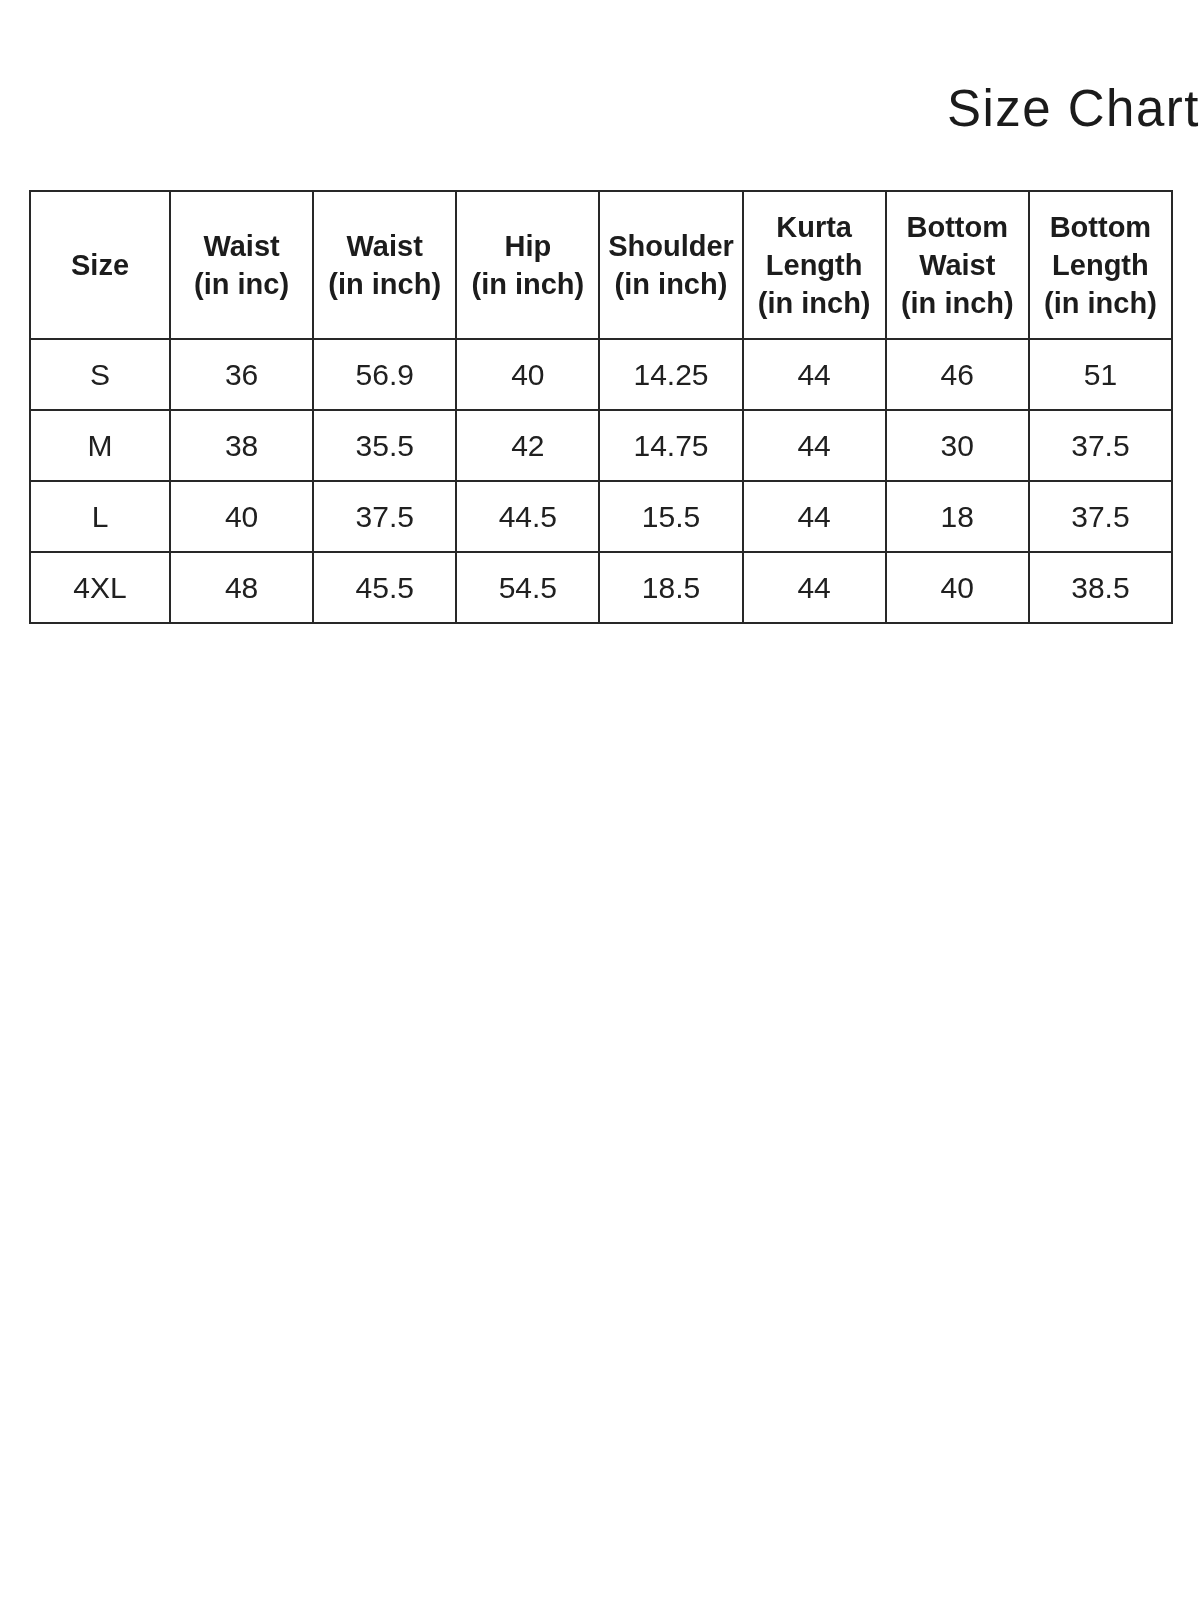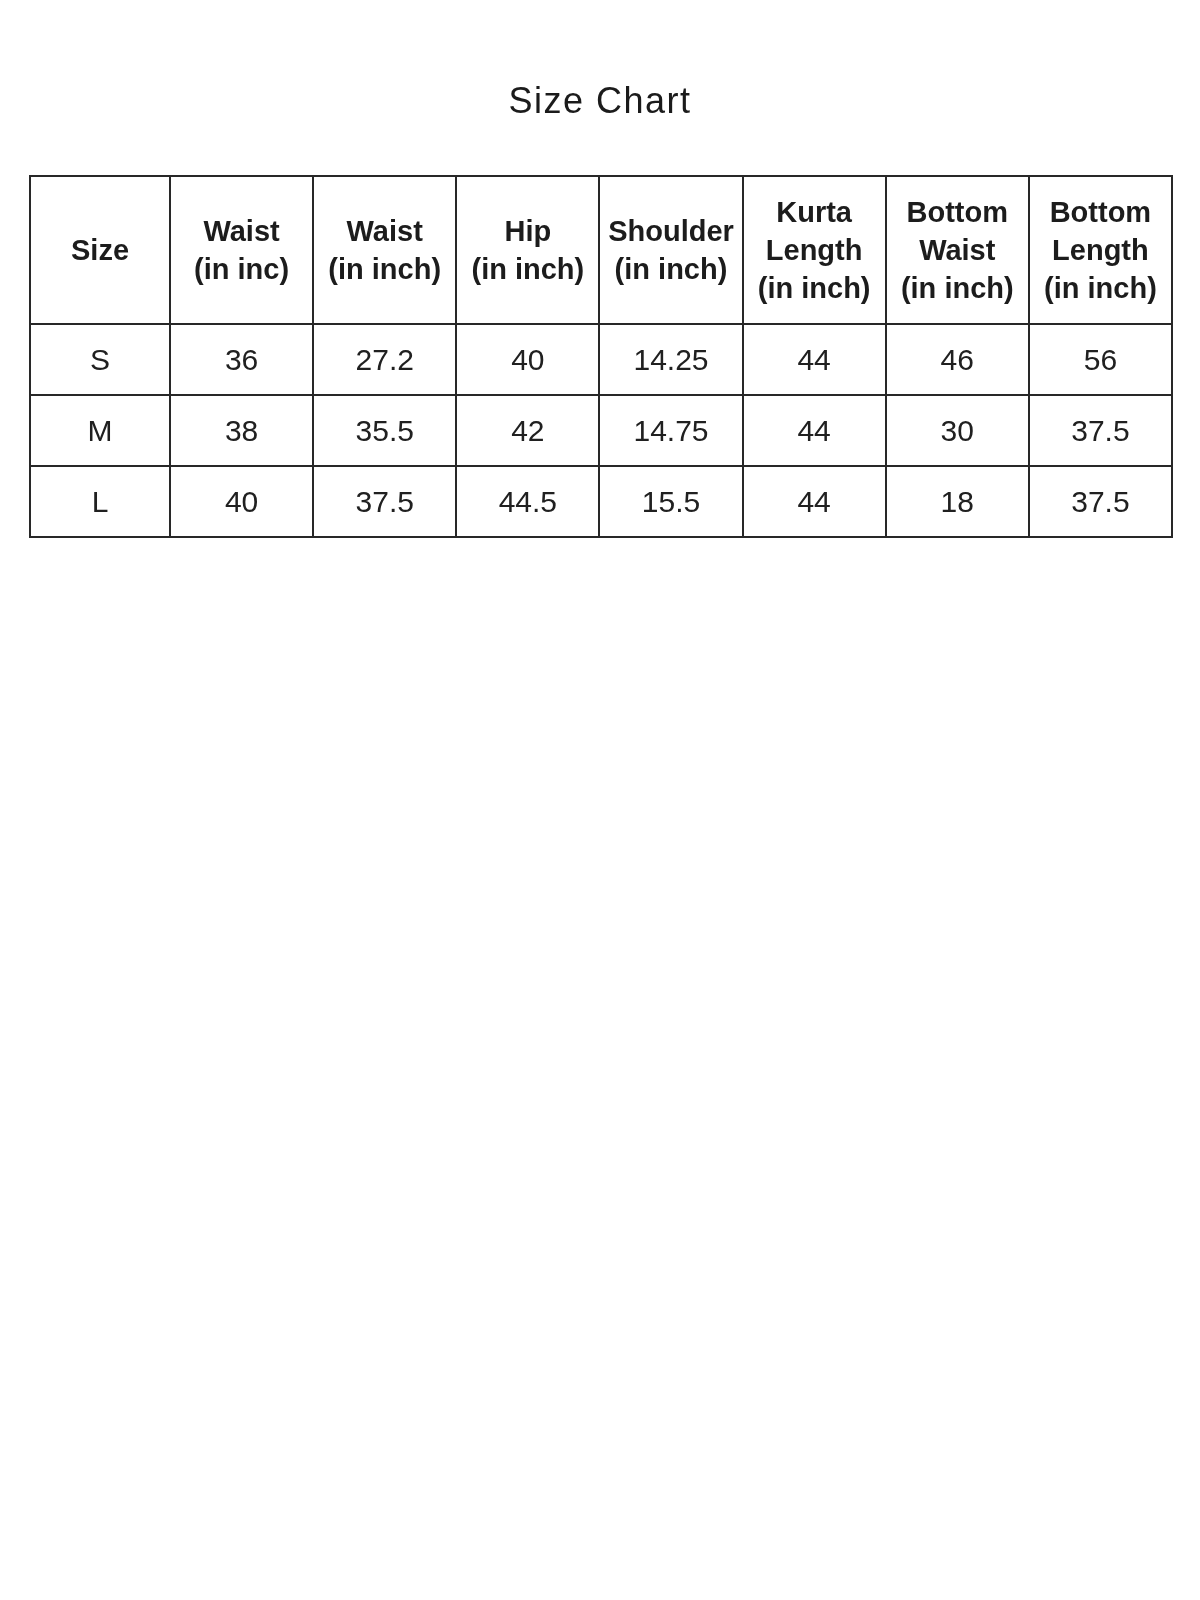--- a/index.html
+++ b/index.html
@@ -8,22 +8,22 @@
   }
   body {
     width: 1200px;
     height: 1600px;
     background: #ffffff;
     font-family: "Liberation Sans", sans-serif;
     color: #1d1d1d;
   }
   .page-title {
     margin: 83px 0 0 0;
-    text-align: center;
-    font-size: 36px;
+    text-align: right;
+    font-size: 51px;
     font-weight: 400;
     letter-spacing: 1.5px;
     line-height: 1;
     color: #1b1b1b;
   }
   table.size-chart {
     border-collapse: collapse;
     table-layout: fixed;
     margin: 56px 0 0 29px;
     width: 1144px;
@@ -87,26 +87,26 @@
 (in inch)</th>
         <th>Bottom
 Length
 (in inch)</th>
       </tr>
   </thead>
   <tbody id="table-body">
       <tr>
         <td>S</td>
         <td>36</td>
-        <td>27.2</td>
+        <td>56.9</td>
         <td>40</td>
         <td>14.25</td>
         <td>44</td>
         <td>46</td>
-        <td>56</td>
+        <td>51</td>
       </tr>
       <tr>
         <td>M</td>
         <td>38</td>
         <td>35.5</td>
         <td>42</td>
         <td>14.75</td>
         <td>44</td>
         <td>30</td>
         <td>37.5</td>
@@ -114,14 +114,24 @@
       <tr>
         <td>L</td>
         <td>40</td>
         <td>37.5</td>
         <td>44.5</td>
         <td>15.5</td>
         <td>44</td>
         <td>18</td>
         <td>37.5</td>
       </tr>
+      <tr>
+        <td>4XL</td>
+        <td>48</td>
+        <td>45.5</td>
+        <td>54.5</td>
+        <td>18.5</td>
+        <td>44</td>
+        <td>40</td>
+        <td>38.5</td>
+      </tr>
     </tbody>
 </table>
 
 </body></html>

